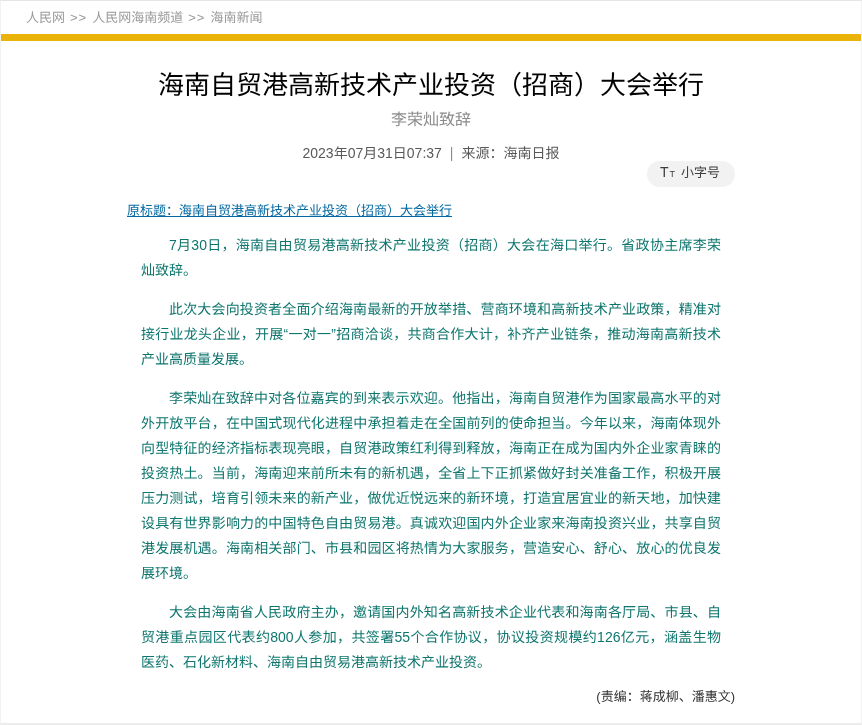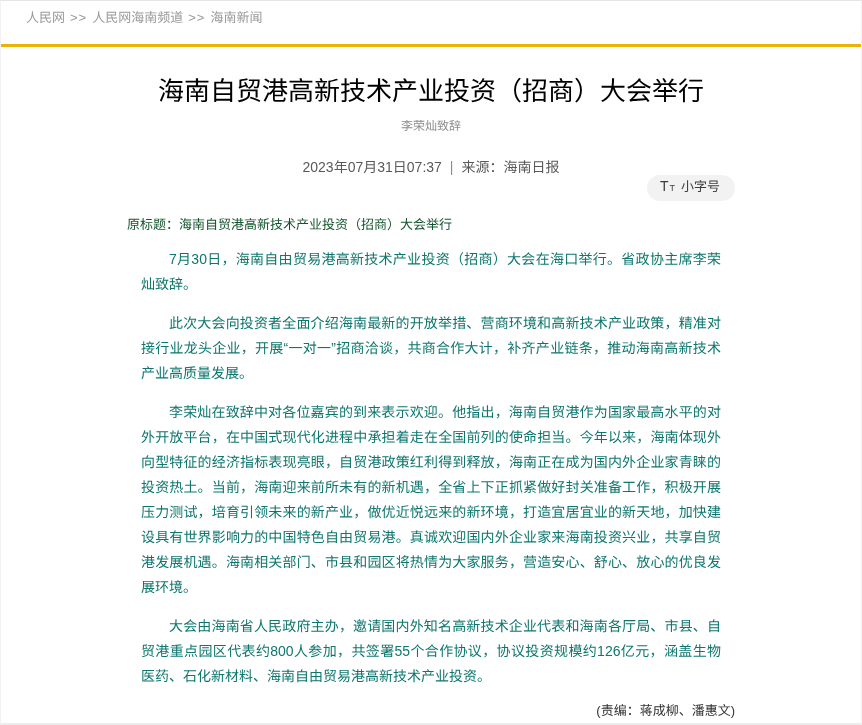--- a/index.html
+++ b/index.html
@@ -15,22 +15,22 @@
     margin: 0 auto;
     background: #ffffff;
     border-top: 1px solid #e5e5e5;
     border-left: 1px solid #f2f2f2;
     border-right: 1px solid #f2f2f2;
     border-bottom: 2px solid #ececec;
     overflow: hidden;
   }
   
   .breadcrumb-bar {
-    padding: 9px 25px 19px 25px;
-    border-bottom: 3px solid #eab308;
+    padding: 9px 25px 9px 25px;
+    border-bottom: 7px solid #eab308;
     font-size: 13px;
     color: #9a9a9a;
     line-height: 15px;
   }
   .breadcrumb-bar a {
     color: #9a9a9a;
     text-decoration: none;
     cursor: pointer;
   }
   .crumb-sep { margin: 0 5px; letter-spacing: 1px; }
@@ -44,26 +44,26 @@
     font-size: 26px;
     font-weight: 400;
     color: #000000;
     text-align: center;
     line-height: 36px;
     letter-spacing: 0;
   }
   .article-subtitle {
     margin-top: 10px;
     text-align: center;
-    font-size: 12px;
+    font-size: 16px;
     color: #8c8c8c;
     line-height: 14px;
   }
   .article-meta {
-    margin-top: 26px;
+    margin-top: 18px;
     text-align: center;
     font-size: 14px;
     color: #595959;
     line-height: 16px;
   }
   .meta-pipe { margin: 0 8px; color: #8c8c8c; }
   .toolbar-row {
     display: flex;
     justify-content: flex-end;
     margin-top: 0px;
@@ -81,22 +81,23 @@
     color: #3d3d3d;
     cursor: pointer;
     line-height: 15px;
   }
   .t-big { font-size: 14px; font-weight: 400; }
   .t-small { font-size: 9px; margin-left: 1px; }
   .pill-label { margin-left: 6px; }
   .orig-title {
     margin-top: 16px;
     font-size: 13px;
-    color: #14532d;
+    color: #0369a1;
     line-height: 16px;
+    text-decoration: underline;
   }
   .article-body p {
     font-size: 14px;
     line-height: 25px;
     color: #0f766e;
     text-indent: 2em;
     margin: 14px 14px;
     text-align: justify;
   }
   .editor-note {

